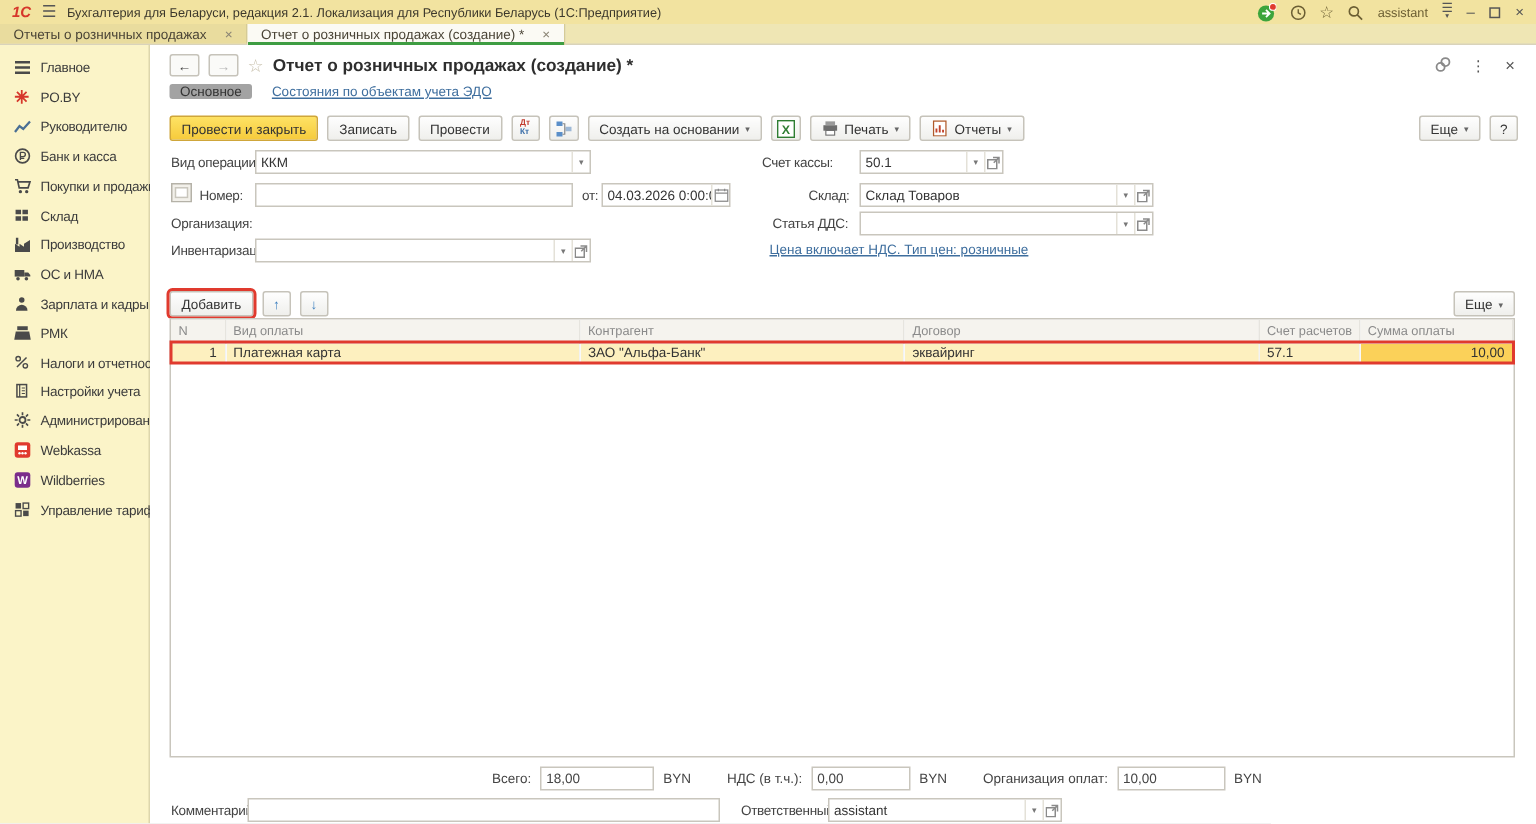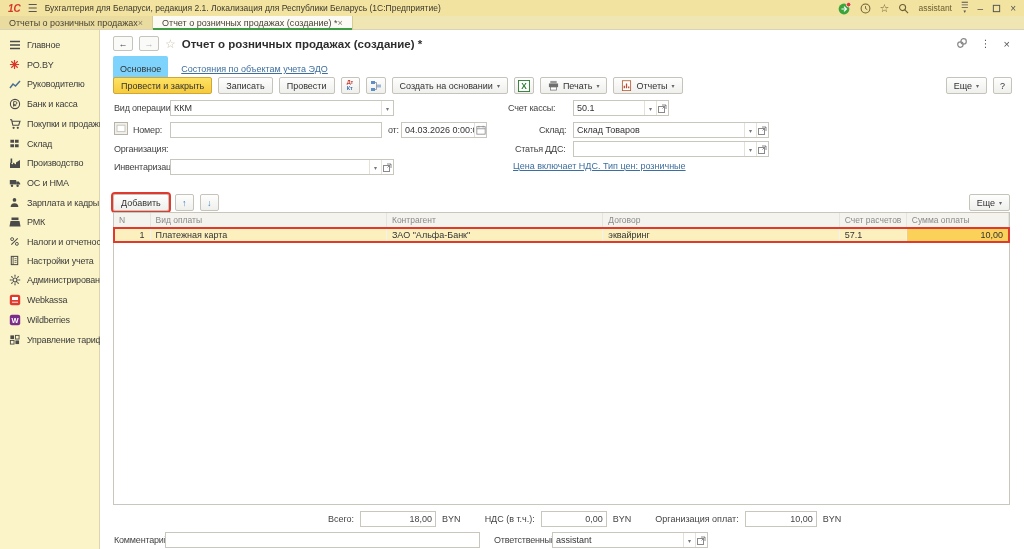--- a/index.html
+++ b/index.html
@@ -14,58 +14,58 @@
   .hamb{font-size:11px;color:#555;line-height:10px}
   .tb-right{margin-left:auto;display:flex;align-items:center;gap:9px;color:#6b5e33}
   .tb-ic{display:flex;align-items:center;justify-content:center}
   .star-g{font-size:11px;color:#6b5e33}
   .menu-caret{display:flex;flex-direction:column;align-items:center;line-height:6px;color:#555}
   .menu-caret .c{font-size:5px}
   .winctl{font-size:10px;color:#555}
 
   
   .wintabs{height:14px;background:#efe6b4;display:flex;border-bottom:1px solid #d9d3bb}
-  .wtab{display:flex;align-items:center;gap:0;padding:0 9px;font-size:9px;color:#4a4436;
+  .wtab{display:flex;align-items:center;gap:12px;padding:0 9px;font-size:9px;color:#4a4436;
         background:#e9dc9e;border-right:1px solid #d5cb97;height:13px}
   .wtab .x{color:#8a8474;font-size:9px}
   .wtab.active{background:#fbfaf4;box-shadow:inset 0 -2px 0 #3e9d42;height:14px}
 
   
   .main{display:flex;height:519px}
   .sidebar{width:100px;background:#fbf4c8;border-right:1px solid #ddd6ac;padding-top:5px;
            display:flex;flex-direction:column}
   .sb-item{display:flex;align-items:center;gap:6px;padding:4px 2px 4px 8px;font-size:9px;
            letter-spacing:-0.2px;color:#3c3c3c;white-space:nowrap}
   .si{width:13px;display:flex;justify-content:center;flex:none}
   .content{flex:1;position:relative;background:#fff}
   .abs{position:absolute}
 
   
   .nav-btn{width:20px;height:15px;border:1px solid #c6c3ba;background:#fafaf8;border-radius:2px;
            display:inline-flex;align-items:center;justify-content:center;font-size:9px}
   .doc-title{font-size:11.5px;font-weight:bold;color:#2e2e2e;white-space:nowrap}
   .hdr-star{color:#c9c2ae;font-size:12px}
   .hdr-right{display:flex;align-items:center;gap:13px;color:#777}
-  .chip{background:#7dd3fc;border-radius:2px;padding:8px 7px;font-size:9px;color:#333}
+  .chip{background:#a3a3a3;border-radius:2px;padding:0 7px;font-size:9px;color:#333}
   .link{color:#3e6e9e;text-decoration:underline;font-size:9px;white-space:nowrap}
 
   
   .btn{display:inline-flex;align-items:center;gap:4px;height:17px;padding:0 7px;
        background:linear-gradient(#fefefe,#efefec);border:1px solid #c6c3ba;border-radius:2px;
        font-size:9px;color:#333;white-space:nowrap}
   .btn.primary{background:linear-gradient(#fee264,#f6cb3c);border-color:#cfa63a}
   .icon-btn{padding:0 3px;min-width:19px;justify-content:center}
   .caret{font-size:6px;color:#666}
   .anno{outline:2px solid #e03a2e;outline-offset:0}
 
   
   .flabel{position:absolute;font-size:9px;letter-spacing:-0.2px;color:#444;height:16px;line-height:16px;white-space:nowrap}
   .fi{display:flex;align-items:center;height:16px;background:#fff;border:1px solid #c9c6bd;font-size:9px}
   .fi .val{flex:1;padding:0 3px;white-space:nowrap;overflow:hidden}
-  .fi .val.r{text-align:right}
+  .fi .val.r{text-align:left}
   .fi .fbtn{width:12px;height:100%;display:flex;align-items:center;justify-content:center;
             border-left:1px solid #e4e1d8;color:#777;font-size:6px;flex:none}
   .dtkt{display:flex;flex-direction:column;line-height:5.5px;font-size:5.5px;font-weight:bold}
 
   
   .ctabs{position:absolute;left:13px;top:145px;display:flex;gap:3px;align-items:flex-end}
   .ctab{display:inline-flex;align-items:center;height:18px;padding:0 7px;background:#f6f0d6;
         border:1px solid #c9c3a9;font-size:9px;color:#3c3c3c;white-space:nowrap}
   .ctab.active{background:#fff;border-color:#b9b6ac;height:19px}
 

